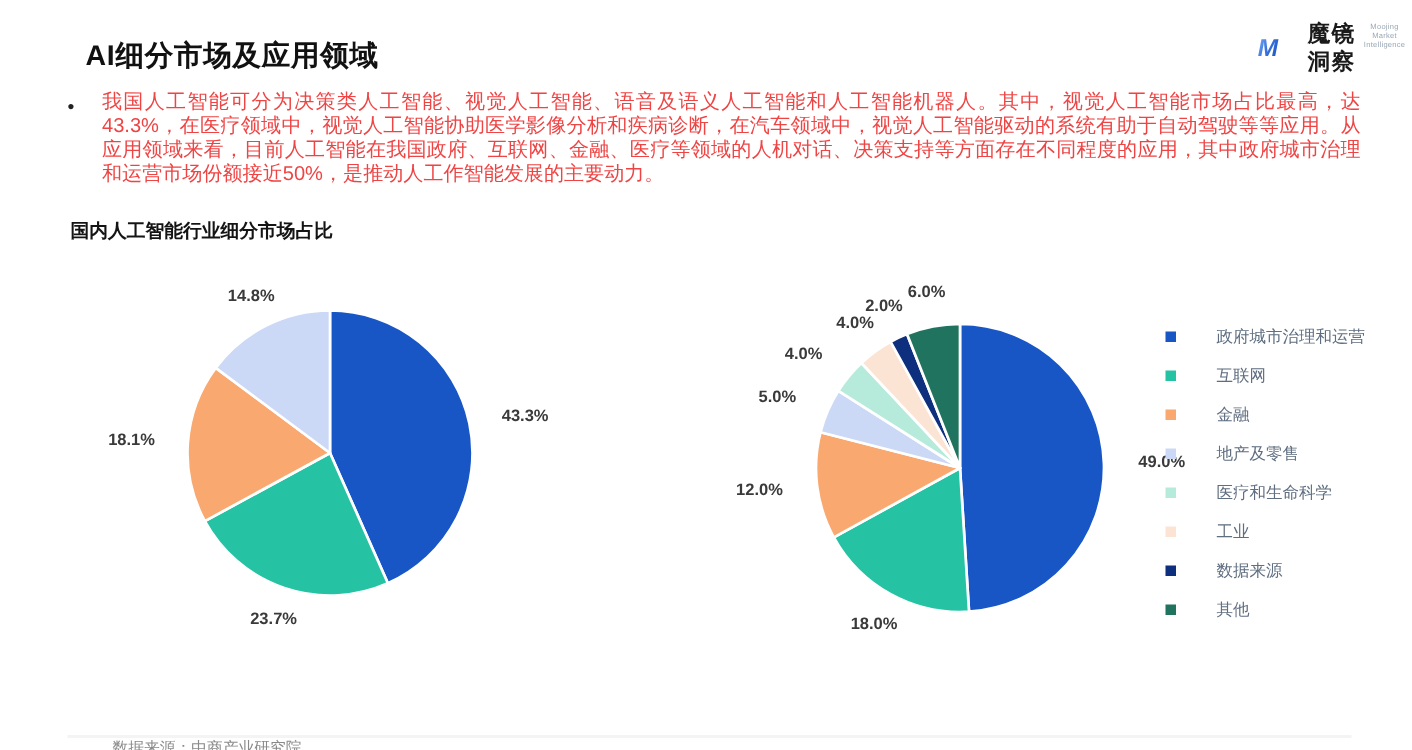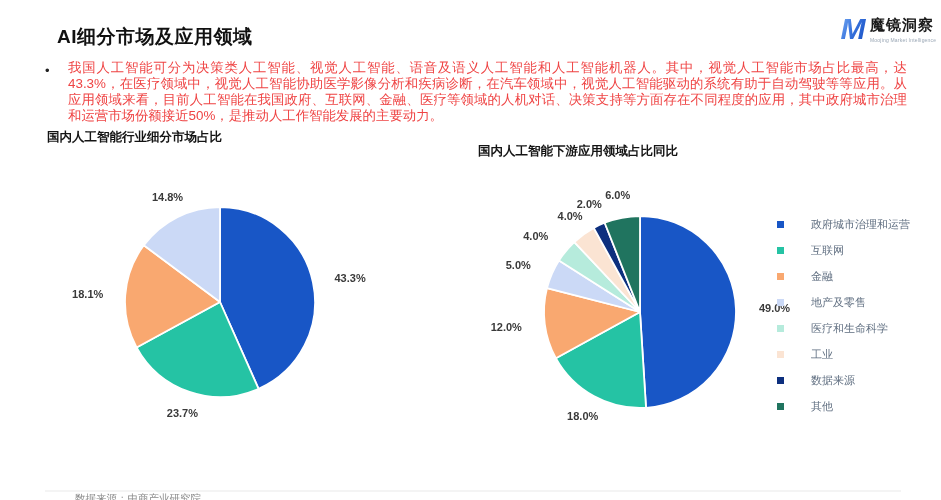--- a/index.html
+++ b/index.html
@@ -5,31 +5,31 @@
   * { margin:0; padding:0; box-sizing:border-box; }
   html,body { width:941px; height:500px; background:#ffffff; overflow:hidden;
               font-family:"Liberation Sans","DejaVu Sans",sans-serif; }
   .page { position:relative; width:941px; height:388px; background:#fff; }
 
   .page-title { position:absolute; left:57px; top:24px; font-size:19px; font-weight:bold;
                 color:#111; letter-spacing:0.5px; }
 
   .logo { position:absolute; left:836px; top:13px; display:flex; align-items:center; }
   .logo-mark { width:34px; height:32px; }
-  .logo-text { margin-left:0; display:flex; flex-direction:column; }
+  .logo-text { margin-left:16px; display:flex; flex-direction:row;text-align:center; }
   .logo-name { font-size:15px; font-weight:bold; color:#1a1a1a; letter-spacing:1px; }
   .logo-sub { font-size:5px; color:#9aa7b5; margin-top:2px; letter-spacing:0.2px; }
 
   .summary { position:absolute; left:45px; top:60px; width:862px; display:flex; }
   .summary-bullet { width:23px; font-size:13px; color:#222; line-height:22px; flex:none; }
   .summary-text { flex:1; font-size:13.4px; line-height:16px; color:#ef4444;
                   text-align:justify; }
 
   .chart-title { position:absolute; font-size:12.5px; font-weight:bold; color:#141414; }
-  .chart-title.left  { left:47px;  top:129px; }
+  .chart-title.left  { left:47px;  top:146px; }
   .chart-title.right { left:478px; top:143px; }
 
   .pie-svg { position:absolute; overflow:visible; }
   .pie-svg.left  { left:40px;  top:185px; }
   .pie-svg.right { left:470px; top:185px; }
 
   .legend { position:absolute; }
   .legend.left  { left:352px; top:250px; }
   .legend.right { left:777px; top:217px; }
   .legend-item { display:flex; align-items:center;gap:20px; }
@@ -67,21 +67,20 @@
       <span class="logo-sub">Moojing Market Intelligence</span>
     </div>
   </div>
 
   <div class="summary">
     <span class="summary-bullet">•</span>
     <span class="summary-text">我国人工智能可分为决策类人工智能、视觉人工智能、语音及语义人工智能和人工智能机器人。其中，视觉人工智能市场占比最高，达43.3%，在医疗领域中，视觉人工智能协助医学影像分析和疾病诊断，在汽车领域中，视觉人工智能驱动的系统有助于自动驾驶等等应用。从应用领域来看，目前人工智能在我国政府、互联网、金融、医疗等领域的人机对话、决策支持等方面存在不同程度的应用，其中政府城市治理和运营市场份额接近50%，是推动人工作智能发展的主要动力。</span>
   </div>
 
   <div class="chart-title left">国内人工智能行业细分市场占比</div>
-  <div class="chart-title right">国内人工智能下游应用领域占比同比</div>
 
   <svg class="pie-svg left" width="340" height="245" id="pie0">
       <path d="M 180 117 L 180.00 22.00 A 95 95 0 0 1 218.59 203.81 Z" fill="#1856C6" stroke="#ffffff" stroke-width="1.8" stroke-linejoin="round"></path>
       <text x="294.5" y="92.7" class="pie-value-label" dominant-baseline="central" text-anchor="start">43.3%</text>
       <path d="M 180 117 L 218.59 203.81 A 95 95 0 0 1 96.56 162.42 Z" fill="#25C3A4" stroke="#ffffff" stroke-width="1.8" stroke-linejoin="round"></path>
       <text x="142.4" y="227.8" class="pie-value-label" dominant-baseline="central" text-anchor="middle">23.7%</text>
       <path d="M 180 117 L 96.56 162.42 A 95 95 0 0 1 103.80 60.27 Z" fill="#F9A870" stroke="#ffffff" stroke-width="1.8" stroke-linejoin="round"></path>
       <text x="63.3" y="108.7" class="pie-value-label" dominant-baseline="central" text-anchor="end">18.1%</text>
       <path d="M 180 117 L 103.80 60.27 A 95 95 0 0 1 180.00 22.00 Z" fill="#CBD9F6" stroke="#ffffff" stroke-width="1.8" stroke-linejoin="round"></path>
       <text x="127.5" y="12.4" class="pie-value-label" dominant-baseline="central" text-anchor="middle">14.8%</text>

